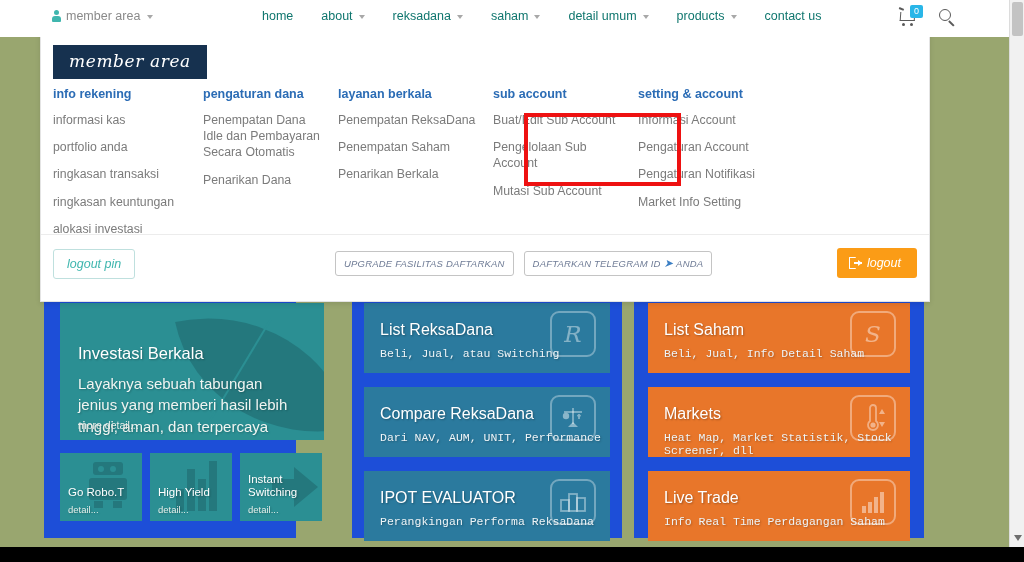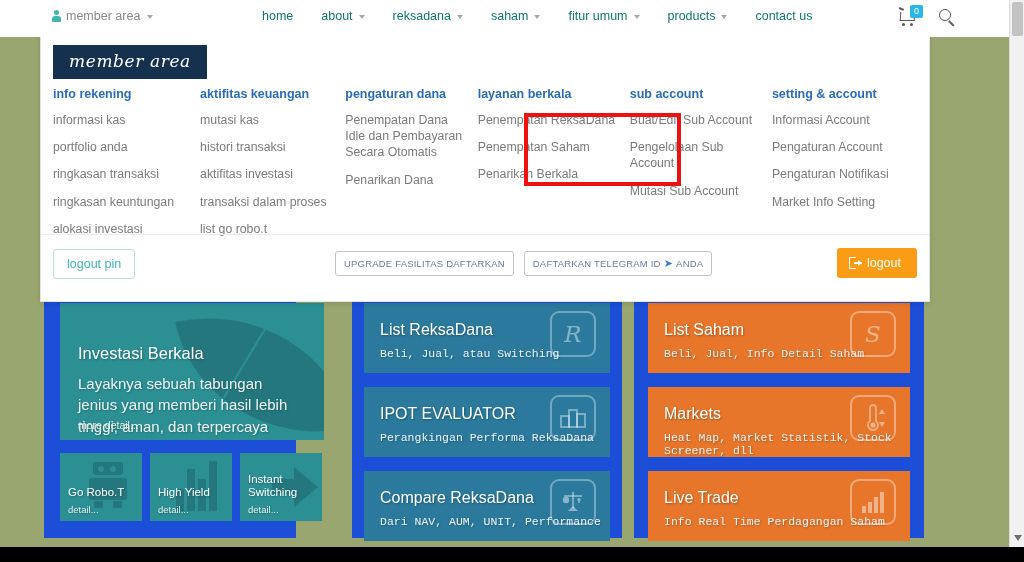--- a/index.html
+++ b/index.html
@@ -117,20 +117,21 @@
   #redbox {
     position: absolute; left: 483px; top: 82px;
     width: 157px; height: 73px;
     border: 4px solid #ee1111;
     pointer-events: none; z-index: 35;
   }
   #dd-footer {
     position: absolute; left: 0; bottom: 0;
     width: 888px; height: 67px;
     border-top: 1px solid #ececec;
+    font-style: italic;
   }
   #logout-pin {
     position: absolute; left: 12px; top: 14px;
     border: 1px solid #bfe0de; color: #3fb6ae;
     background: #fff; font-size: 12.5px;
     padding: 7px 13px; border-radius: 3px;
   }
   #mid-btns {
     position: absolute; left: 294px; top: 16px;
     display: flex; gap: 10px;
@@ -331,21 +332,21 @@
         </div>
       <div class="mi">
           <span>reksadana</span>
           <span class="caret"></span>
         </div>
       <div class="mi">
           <span>saham</span>
           <span class="caret"></span>
         </div>
       <div class="mi">
-          <span>fitur umum</span>
+          <span>detail umum</span>
           <span class="caret"></span>
         </div>
       <div class="mi">
           <span>products</span>
           <span class="caret"></span>
         </div>
       <div class="mi">
           <span>contact us</span>
         </div>
     </div>
@@ -372,28 +373,20 @@
 
       <div class="col c0">
         <div class="col-h">info rekening</div>
         <div class="col-i">informasi kas</div>
         <div class="col-i">portfolio anda</div>
         <div class="col-i">ringkasan transaksi</div>
         <div class="col-i">ringkasan keuntungan</div>
         <div class="col-i">alokasi investasi</div>
       </div>
 
-      <div class="col c1">
-        <div class="col-h">aktifitas keuangan</div>
-        <div class="col-i">mutasi kas</div>
-        <div class="col-i">histori transaksi</div>
-        <div class="col-i">aktifitas investasi</div>
-        <div class="col-i">transaksi dalam proses</div>
-        <div class="col-i">list go robo.t</div>
-      </div>
 
       <div class="col c2">
         <div class="col-h">pengaturan dana</div>
         <div class="col-i">Penempatan Dana Idle dan Pembayaran Secara Otomatis</div>
         <div class="col-i">Penarikan Dana</div>
       </div>
 
       <div class="col c3">
         <div class="col-h">layanan berkala</div>
         <div class="col-i">Penempatan ReksaDana</div>
@@ -483,45 +476,45 @@
         <div class="mini-det">detail...</div>
       </div>
     </div>
   </div>
 
   <div class="panel" id="panel-mid">
     <div class="bcard blue">
       <div class="bc-t">List ReksaDana</div>
       <div class="bc-s">Beli, Jual, atau Switching</div>
       <div class="bc-ico">R</div>
-    </div>
-    <div class="bcard blue">
-      <div class="bc-t">IPOT EVALUATOR</div>
-      <div class="bc-s">Perangkingan Performa ReksaDana</div>
-      <div class="bc-ico">
-        <svg class="svgico" viewBox="0 0 28 28">
-          <rect x="10" y="6" width="8" height="17"></rect>
-          <rect x="2" y="12" width="8" height="11"></rect>
-          <rect x="18" y="10" width="8" height="13"></rect>
-        </svg>
-      </div>
     </div>
     <div class="bcard blue">
       <div class="bc-t">Compare ReksaDana</div>
       <div class="bc-s">Dari NAV, AUM, UNIT, Performance</div>
       <div class="bc-ico">
         <svg class="svgico" viewBox="0 0 28 28">
           <line x1="14" y1="4" x2="14" y2="20"></line>
           <line x1="5" y1="8" x2="23" y2="8"></line>
           <circle cx="7" cy="12" r="3.2" class="fillw"></circle>
           <path d="M20 10 l0 5 M18.5 11 l1.5 1.5 M21.5 11 l-1.5 1.5"></path>
           <polygon points="14,18 9,23 19,23" class="fillw"></polygon>
         </svg>
       </div>
     </div>
+    <div class="bcard blue">
+      <div class="bc-t">IPOT EVALUATOR</div>
+      <div class="bc-s">Perangkingan Performa ReksaDana</div>
+      <div class="bc-ico">
+        <svg class="svgico" viewBox="0 0 28 28">
+          <rect x="10" y="6" width="8" height="17"></rect>
+          <rect x="2" y="12" width="8" height="11"></rect>
+          <rect x="18" y="10" width="8" height="13"></rect>
+        </svg>
+      </div>
+    </div>
   </div>
 
   <div class="panel" id="panel-right">
     <div class="ocard">
       <div class="bc-t">List Saham</div>
       <div class="bc-s">Beli, Jual, Info Detail Saham</div>
       <div class="bc-ico">S</div>
     </div>
     <div class="ocard">
       <div class="bc-t">Markets</div>

